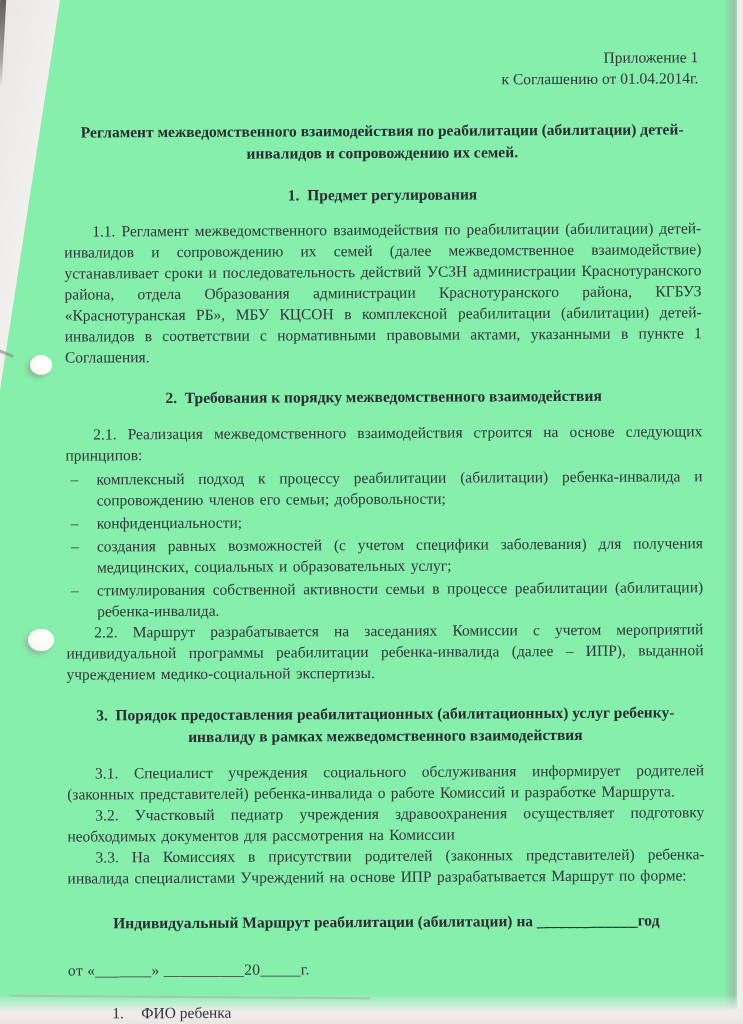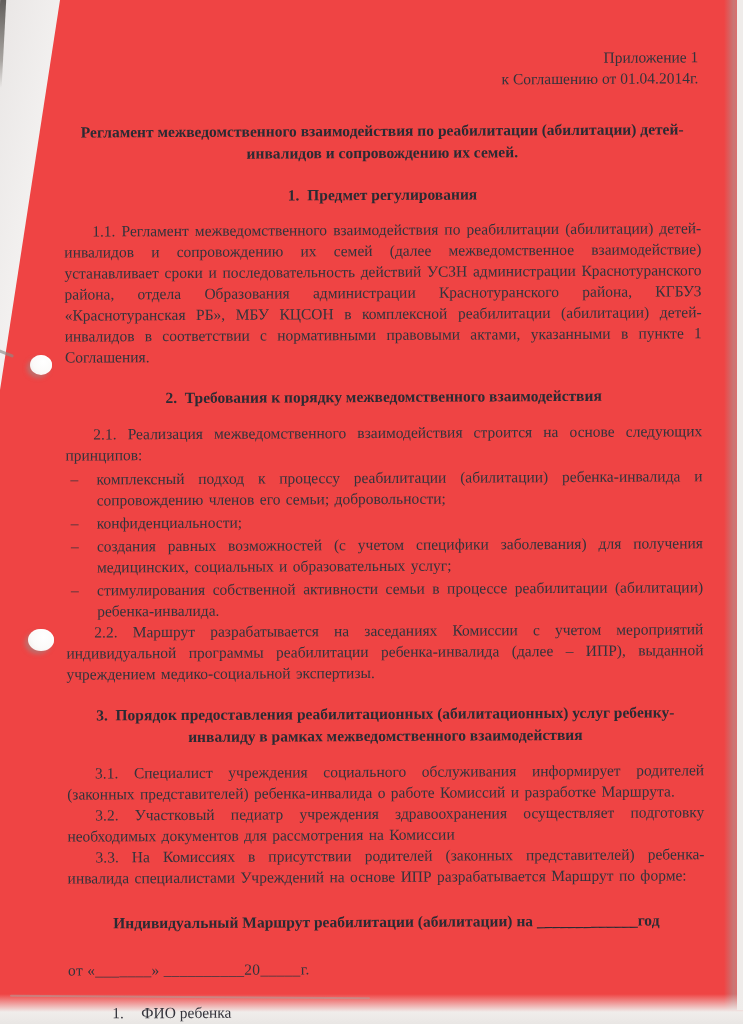--- a/index.html
+++ b/index.html
@@ -5,21 +5,21 @@
   html, body {
     margin: 0;
     padding: 0;
     background: #ffffff;
   }
   .scan {
     position: relative;
     width: 743px;
     height: 1024px;
     overflow: hidden;
-    background: #ef4444;
+    background: #86efac;
     font-family: "Liberation Serif", "DejaVu Serif", serif;
     color: #34343c;
   }
   
   .corner-fold {
     position: absolute;
     top: 0; left: 0;
     width: 60px; height: 390px;
     background: linear-gradient(100deg, #e9e6e5 0%, #f3f1f0 55%, #fbfaf9 100%);
     clip-path: polygon(0 0, 100% 0, 0 100%);

